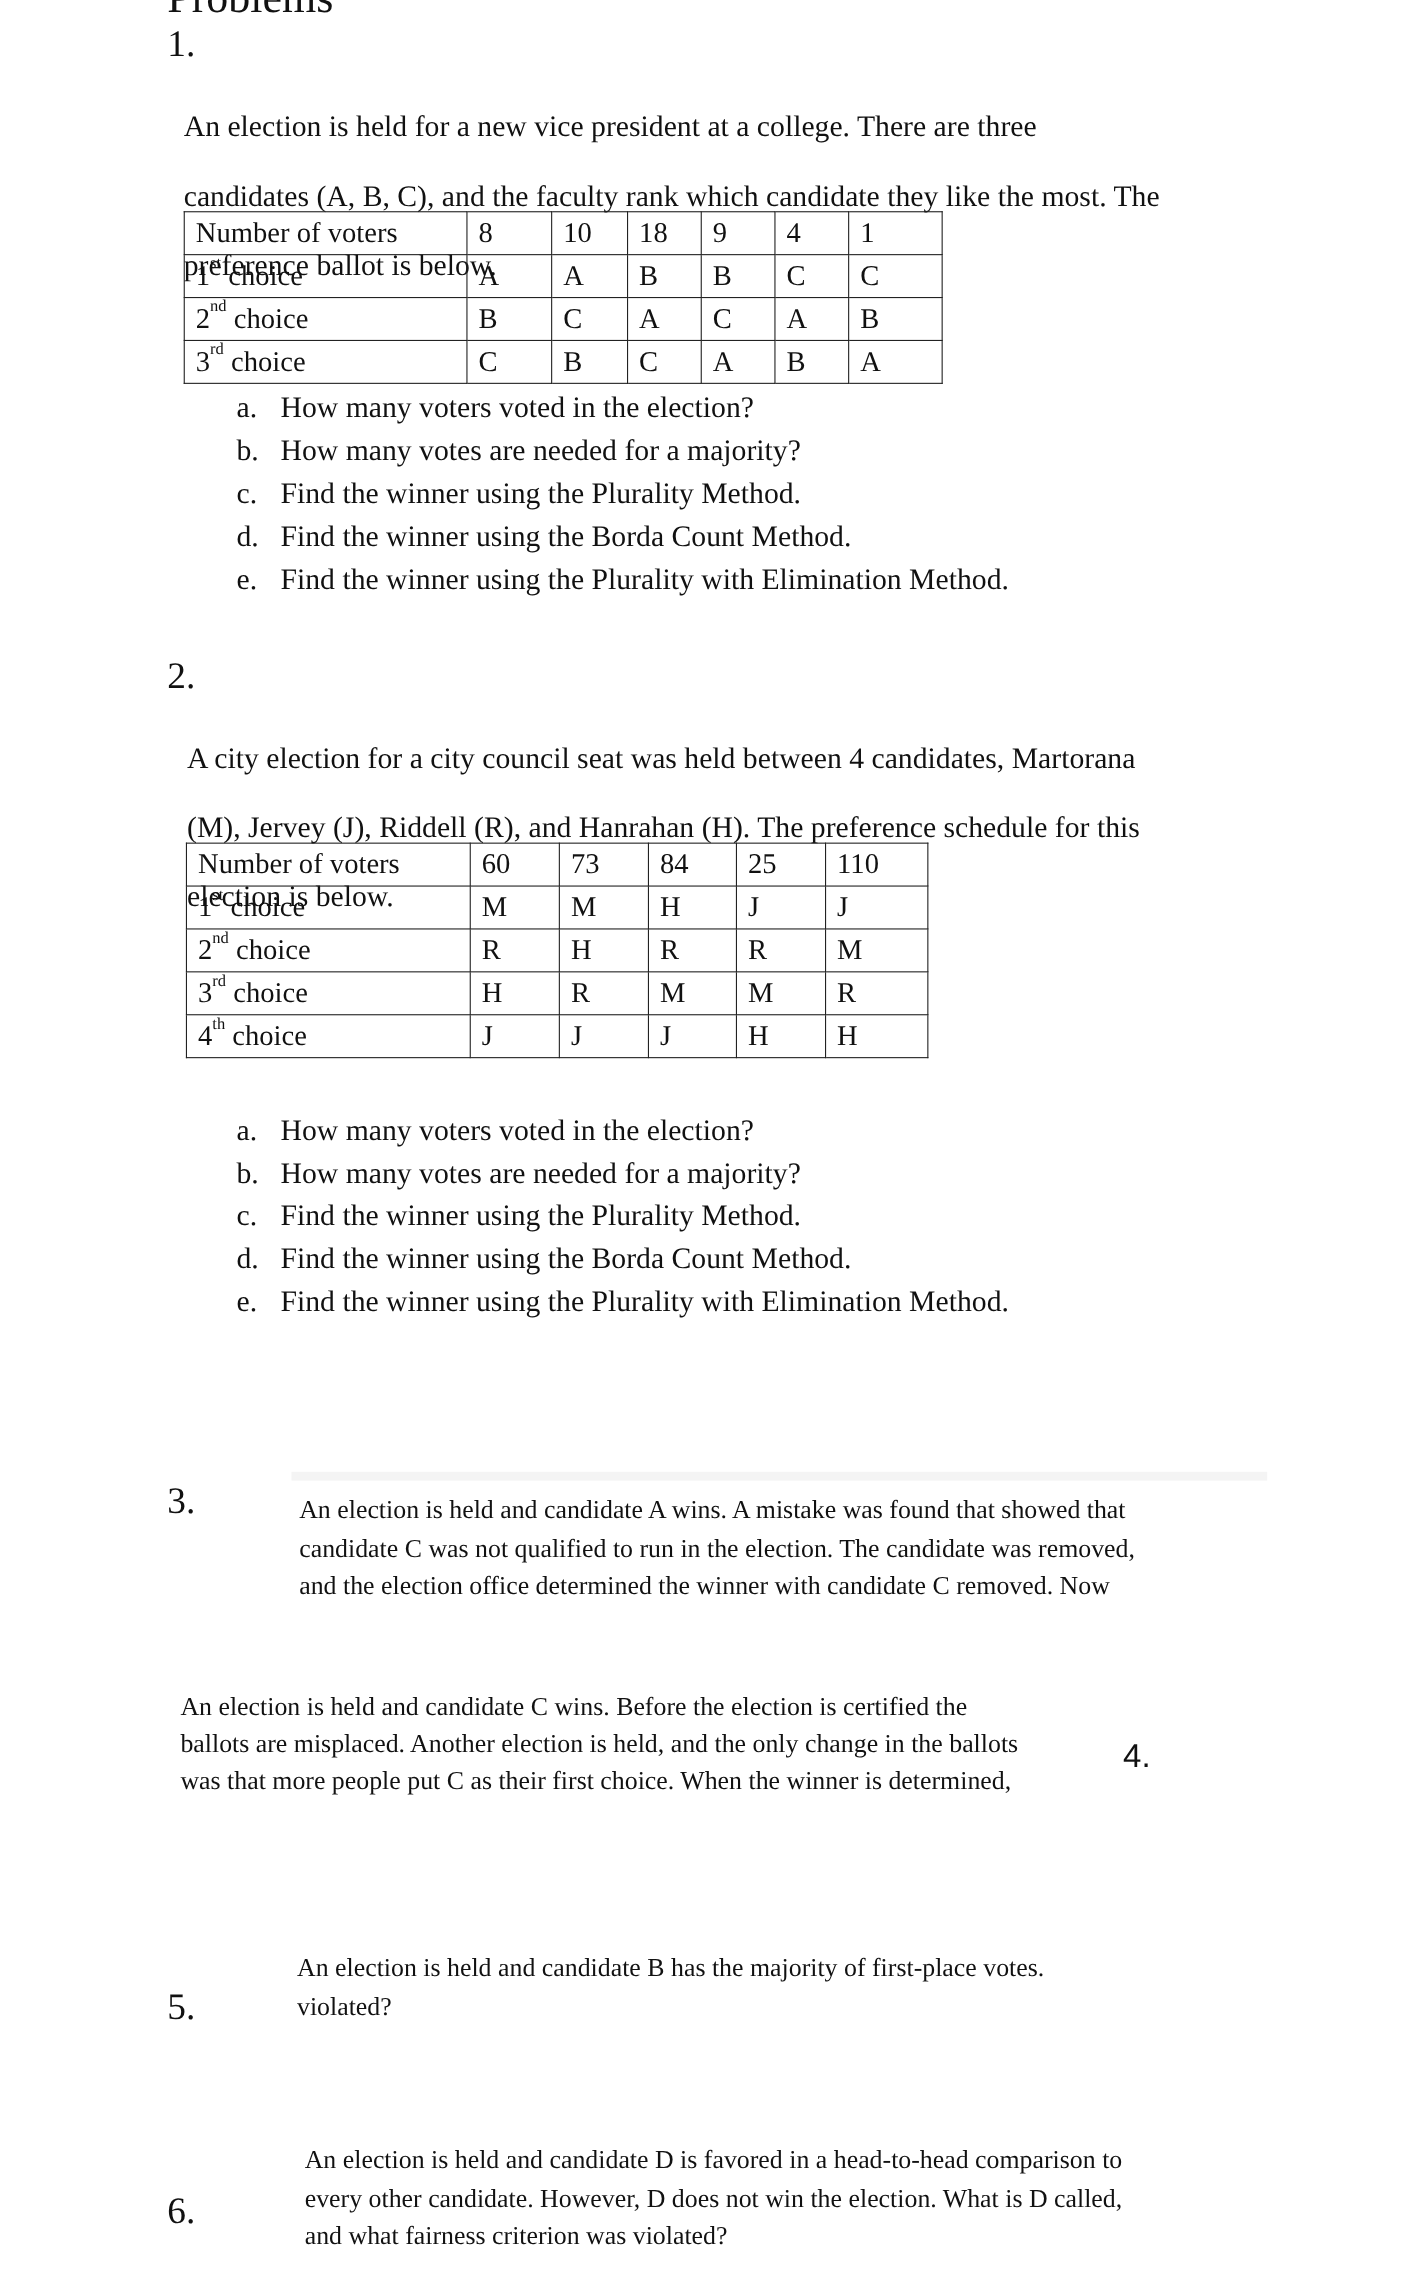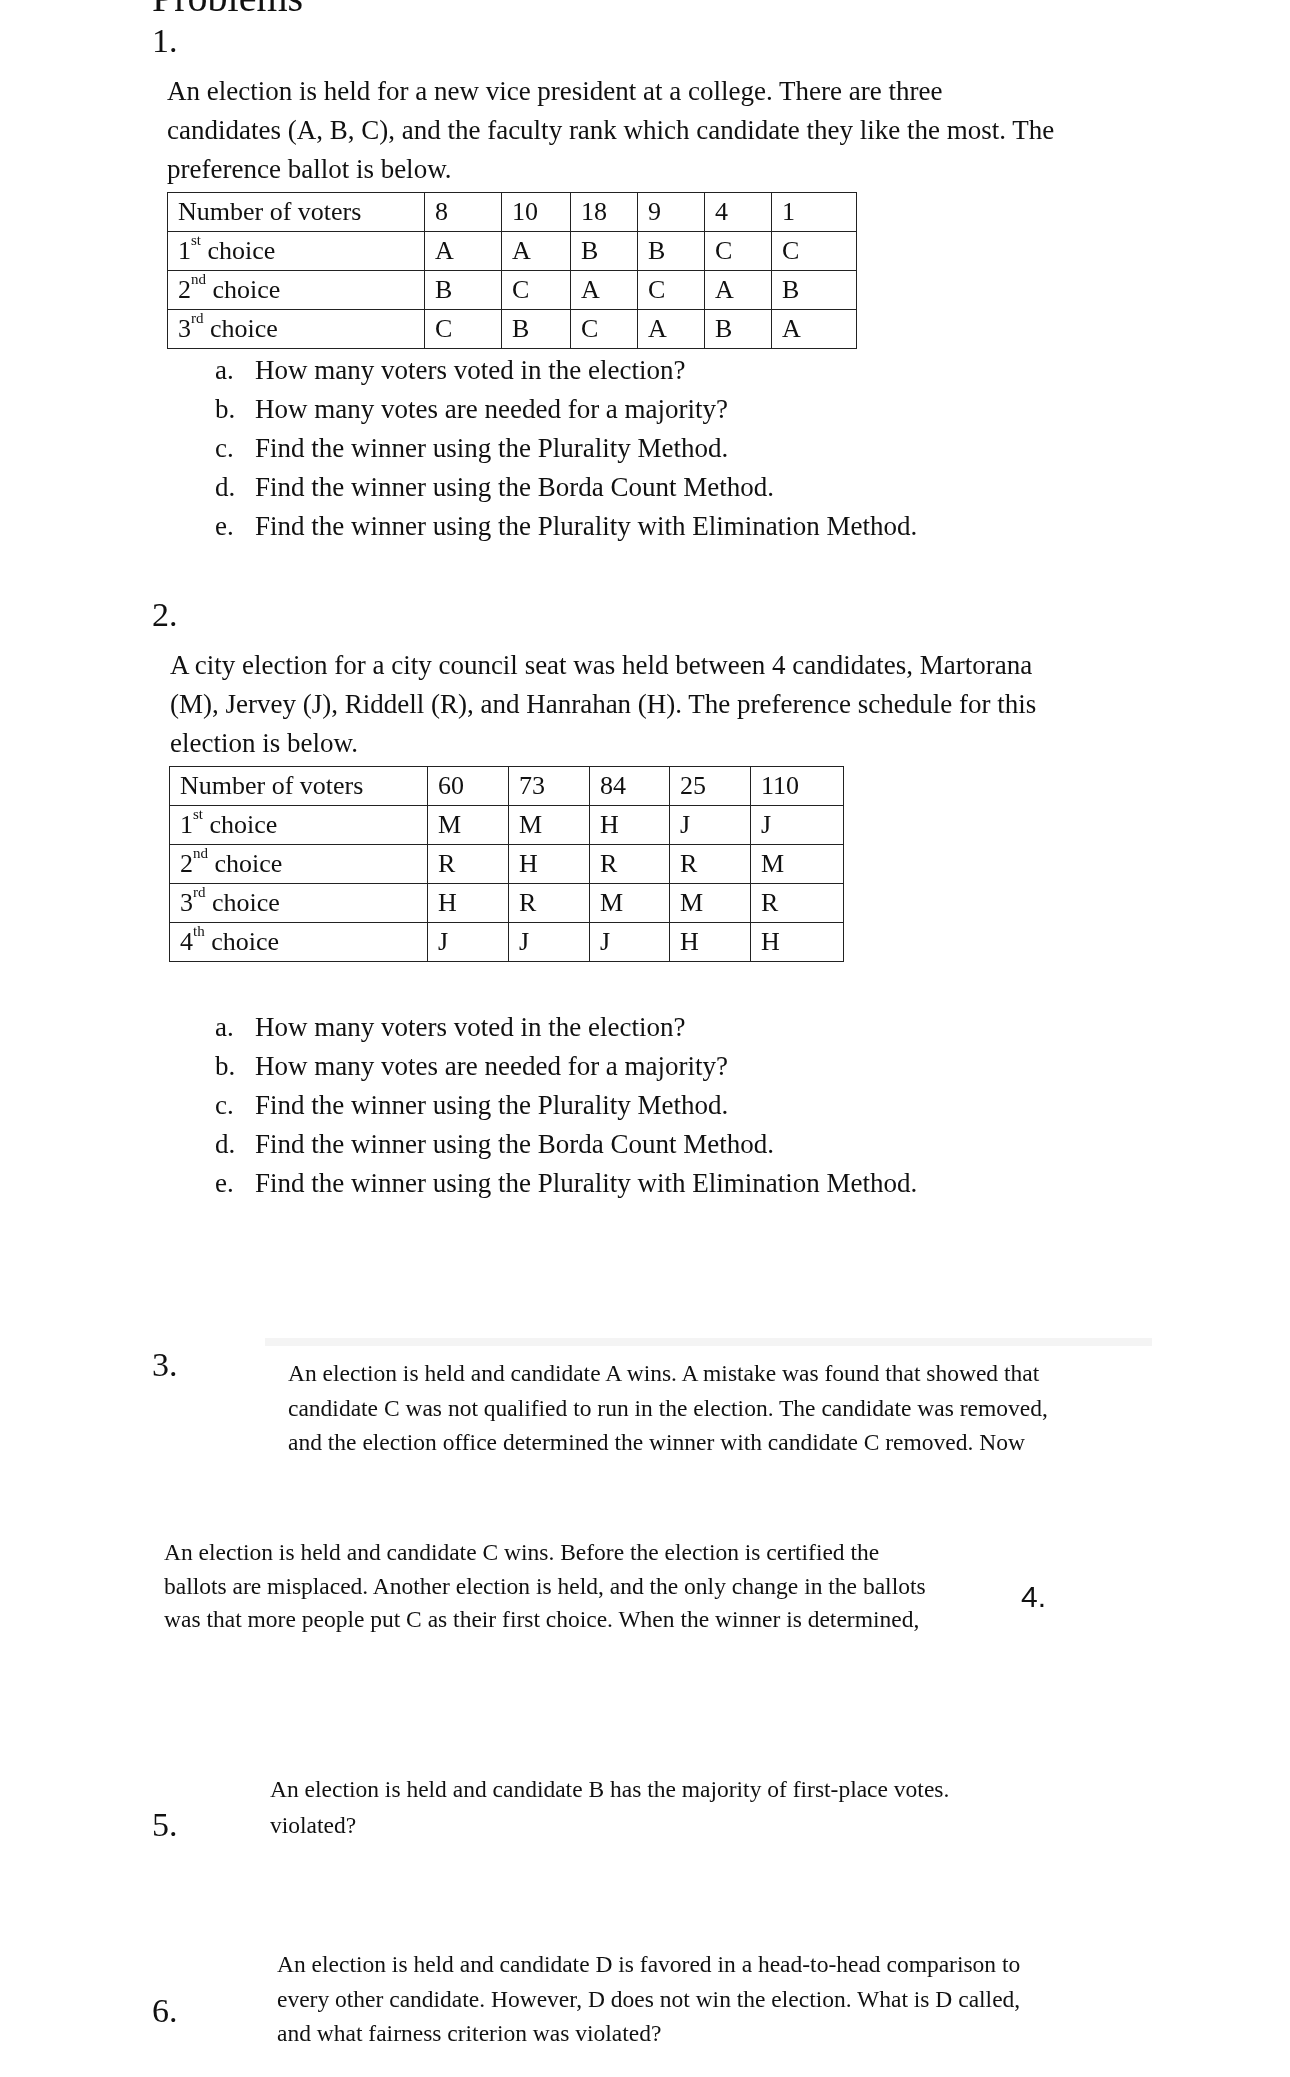--- a/index.html
+++ b/index.html
@@ -6,21 +6,21 @@
   body {
     width: 1290px; height: 2077px; position: relative; overflow: hidden;
     background: #ffffff; color: #111111;
     font-family: "Liberation Serif", "DejaVu Serif", serif;
   }
   .abs { position: absolute; white-space: nowrap; }
   .heading { font-size: 40px; line-height: 40px; }
   .num { font-size: 34px; line-height: 34px; }
   .num-sans { font-family: "Liberation Sans", "DejaVu Sans", sans-serif; font-size: 30px; line-height: 30px; }
   .para { font-size: 27px; line-height: 39px; }
-  .para .line { display: block; height: 39px; }
+  .para .line { display: block; height: 39px; margin-top: 24px; }
   .para-sm { font-size: 23.5px; line-height: 34.5px; }
   .para-sm .line { display: block; }
   table.pref {
     position: absolute; border-collapse: collapse; table-layout: fixed;
     font-size: 26px;
   }
   table.pref td {
     border: 1.5px solid #222; padding: 0 0 0 10px; height: 38px;
     vertical-align: middle; line-height: 38px;
   }
@@ -194,21 +194,21 @@
       <span class="qtext">Find the winner using the Borda Count Method.</span>
     </div>
   <div class="qitem">
       <span class="qletter">e.</span>
       <span class="qtext">Find the winner using the Plurality with Elimination Method.</span>
     </div>
 </div>
 
 <div class="band"></div>
 <div class="abs num" style="left:152px; top:1348px;">3.</div>
-<div class="abs para-sm" style="left:272px; top:1356px;margin-left:16px;">
+<div class="abs para-sm" style="left:272px; top:1356px;">
   <span class="line">An election is held and candidate A wins. A mistake was found that showed that</span>
   <span class="line">candidate C was not qualified to run in the election. The candidate was removed,</span>
   <span class="line">and the election office determined the winner with candidate C removed. Now</span>
 </div>
 
 <div class="abs para-sm" style="left:164px; top:1536px; line-height:33.5px;">
   <span class="line">An election is held and candidate C wins. Before the election is certified the</span>
   <span class="line">ballots are misplaced. Another election is held, and the only change in the ballots</span>
   <span class="line">was that more people put C as their first choice. When the winner is determined,</span>
 </div>

